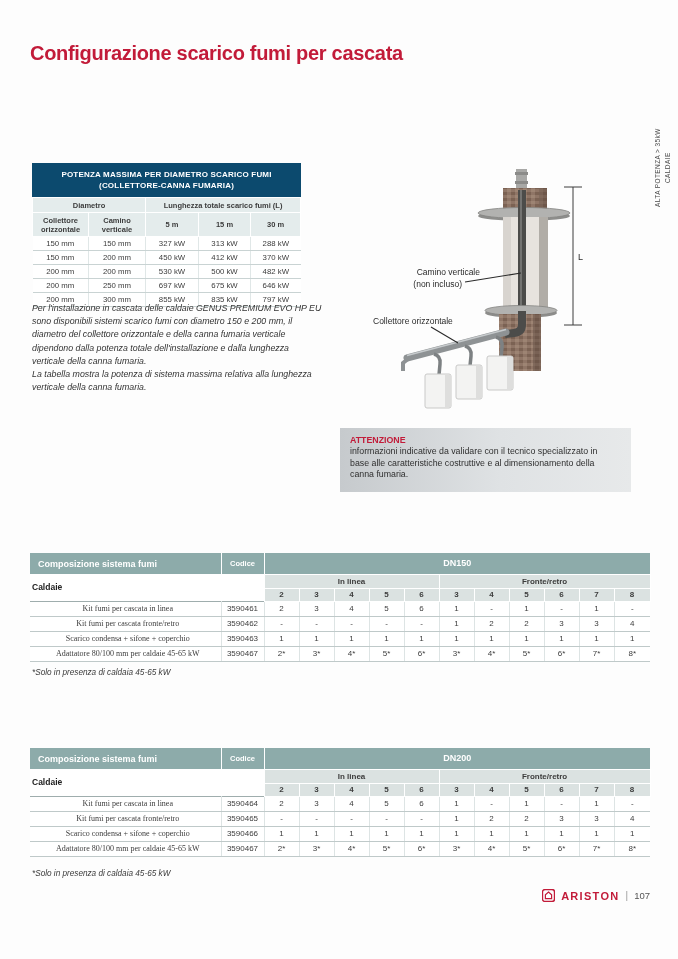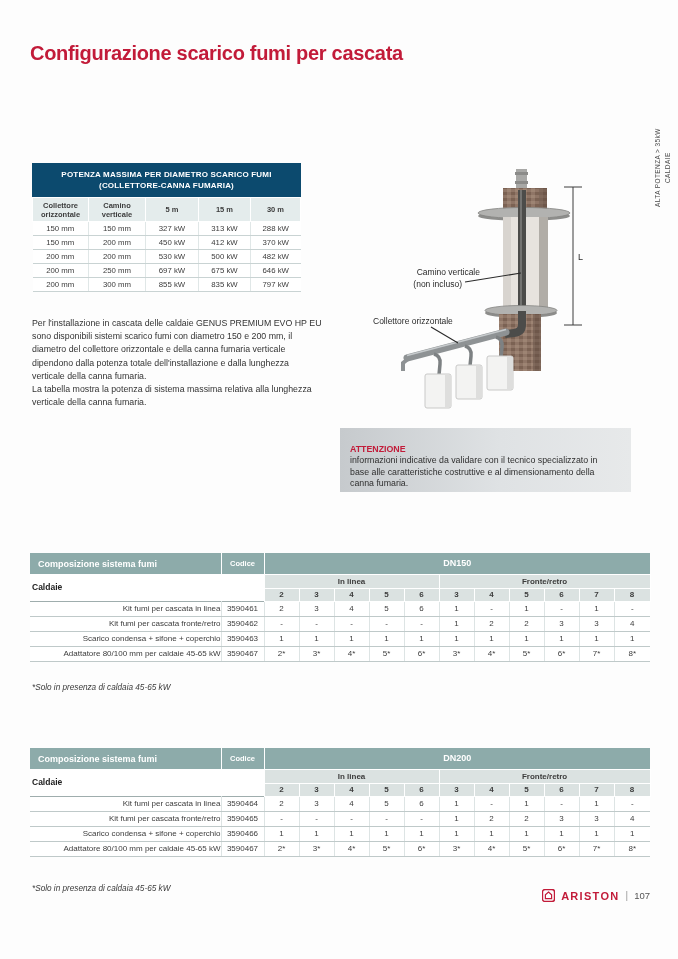--- a/index.html
+++ b/index.html
@@ -16,45 +16,45 @@
   table.pt { left:32px; top:163px; width:268px; border-collapse:collapse; table-layout:fixed; }
   .pt caption { background:#0c4a6e; color:#fff; font-weight:bold; font-size:8px; line-height:11px;
     padding:6px 4px; text-align:center; letter-spacing:0.2px; }
   .pt th { background:#e4ecec; font-size:7.5px; color:#3c3c3c; border:1px solid #fff; padding:2px 1px; }
   .pt thead .grp th { height:15px; font-weight:bold; }
   .pt thead .sub th { height:24px; font-weight:bold; line-height:9px; }
   .pt td { background:#fff; text-align:center; font-size:7.8px; color:#3c3c3c; height:14px;
     border-bottom:1px solid #c9d3d3; border-right:1px solid #e0e7e7; }
   .pt td:last-child { border-right:none; }
 
-  .intro { left:32px; top:317px; width:292px; font-size:8.8px; line-height:13.2px; color:#333; }
+  .intro { left:32px; top:302px; width:292px; font-size:8.8px; line-height:13.2px; color:#333;font-style:italic; }
 
   
-  .warning { left:340px; top:428px; width:291px; height:64px; padding:16px 10px;
+  .warning { left:340px; top:428px; width:291px; height:64px; padding:7px 10px;
     background:linear-gradient(90deg,#c6cacd 0%,#dfe2e4 55%,#e7e9ea 100%); }
   .warning .wt { color:#c21b39; font-weight:bold; font-size:8.8px; margin-bottom:1px; }
   .warning .wb { font-size:8.8px; line-height:11.5px; color:#2f2f2f; width:250px; }
 
   
   table.ft { width:620px; border-collapse:collapse; table-layout:fixed; }
   .ft th, .ft td { font-size:8px; }
   .ft .teal th { background:#8dabaa; color:#fff; height:21px; border-right:1px solid #fff;margin-top:39px; }
   .ft .teal .lbl { text-align:left; padding-left:8px; font-size:9px; }
   .ft .teal .cod { font-size:7.5px; }
   .ft .teal .dn  { font-size:9px; border-right:none; }
   .ft .caldaie { background:#fff; text-align:left; padding-left:2px; font-weight:bold; font-size:8.5px; color:#222; }
   .ft .band th { background:#dbe2e1; height:14px; border:1px solid #fff; font-weight:bold; color:#3c3c3c; }
   .ft .nums th { background:#dbe2e1; height:13px; border:1px solid #fff; font-weight:bold; color:#3c3c3c; }
   .ft thead { border-bottom:1px solid #9fadad; }
   .ft tbody td { height:15px; text-align:center; color:#3c3c3c;
     border-bottom:1px solid #bfc9c9; border-right:1px solid #dde4e4; background:#fff; }
-  .ft tbody td.lbl { text-align:right; padding-left:5px; }
+  .ft tbody td.lbl { text-align:center; padding-left:5px;font-family:Liberation Serif, serif; }
   .ft tbody td:last-child { border-right:none; }
 
-  .footnote { font-size:8.2px; font-style:italic; color:#3a3a3a;margin-top:15px; }
+  .footnote { font-size:8.2px; font-style:italic; color:#3a3a3a; }
 
   
   .footer { top:889px; right:28px; display:flex; align-items:center; gap:6px; }
   .footer .brand { color:#c21b39; font-weight:bold; font-size:11px; letter-spacing:1.3px; }
   .footer .sep { color:#9a9a9a; font-size:10px; }
   .footer .pg { color:#555; font-size:9.5px; }
 
   svg text { font-family:"Liberation Sans", sans-serif; }
 </style>
 </head>
@@ -73,20 +73,24 @@
     <div>(COLLETTORE-CANNA FUMARIA)</div>
   </caption>
   <colgroup>
       <col style="width:56px">
       <col style="width:57px">
       <col style="width:53px">
       <col style="width:52px">
       <col style="width:50px">
     </colgroup>
   <thead>
+    <tr class="grp">
+      <th colspan="2">Diametro</th>
+      <th colspan="3">Lunghezza totale scarico fumi (L)</th>
+    </tr>
     <tr class="sub">
       <th>Collettore orizzontale</th>
       <th>Camino verticale</th>
       <th>5 m</th>
       <th>15 m</th>
       <th>30 m</th>
     </tr>
   </thead>
   <tbody>
     <tr>

